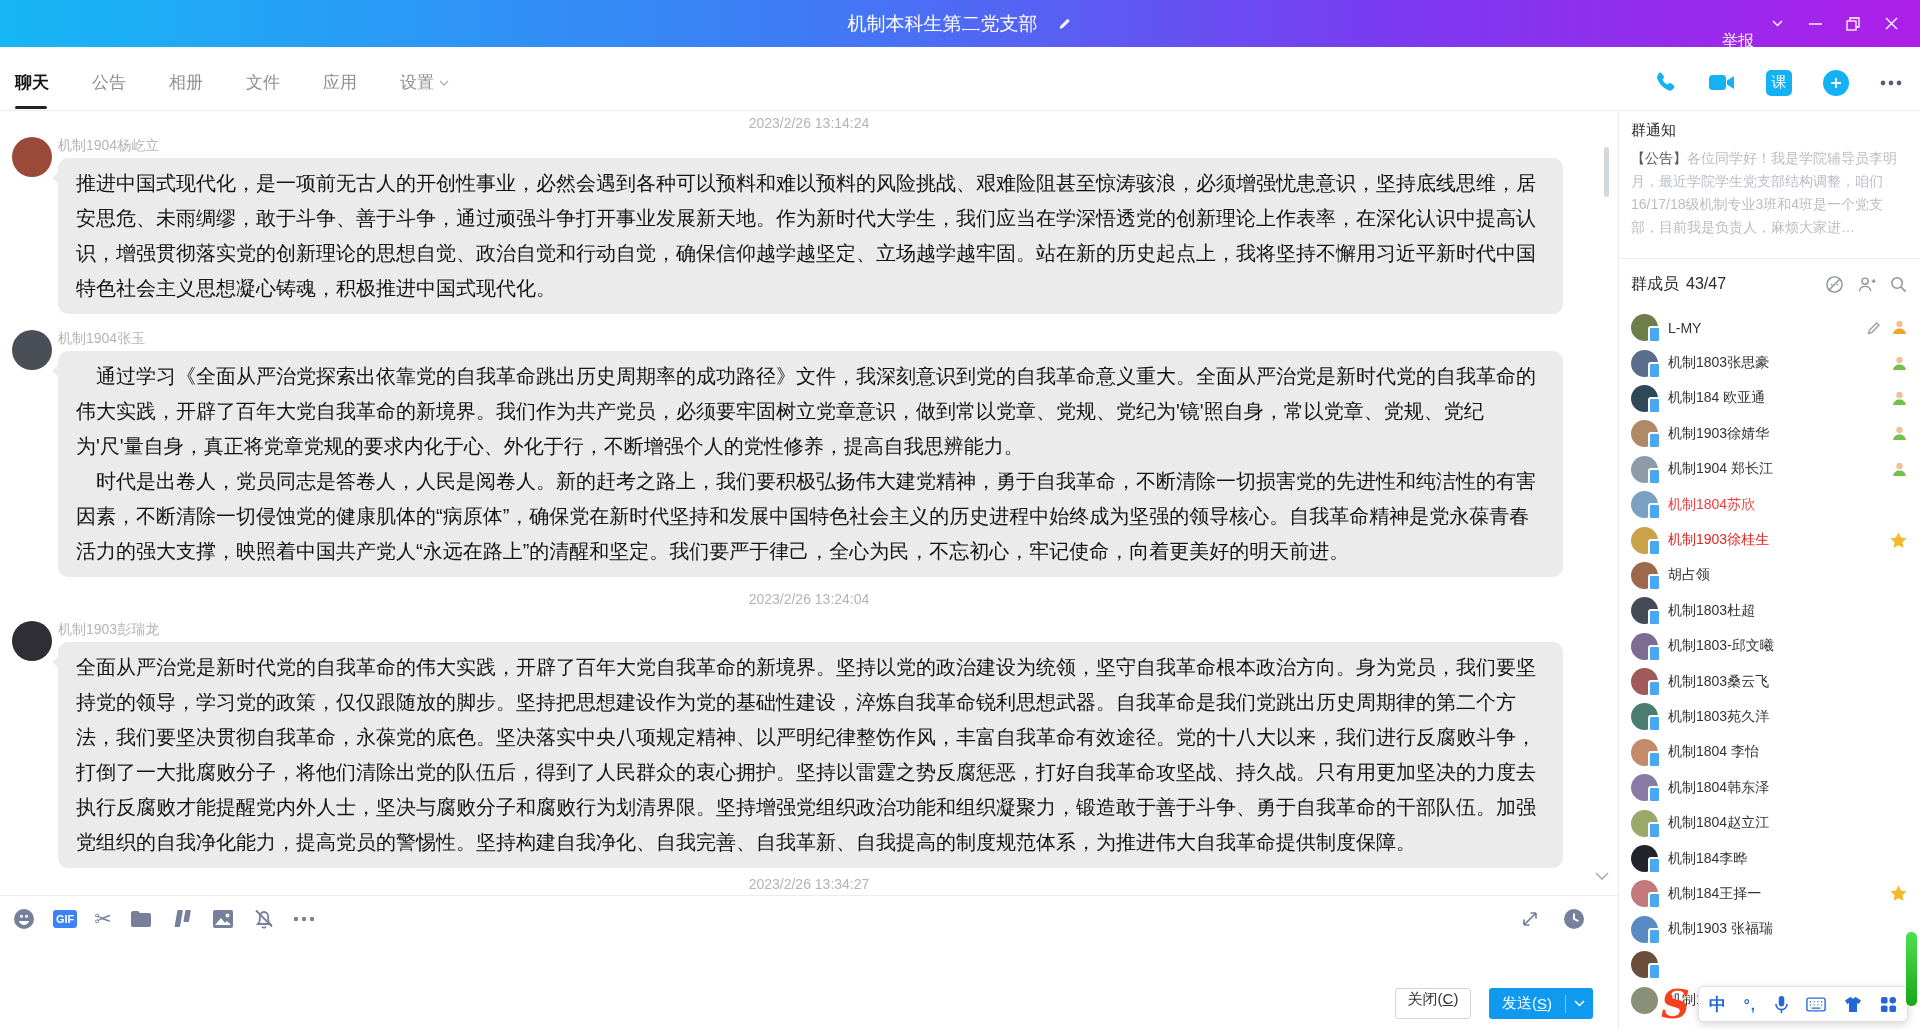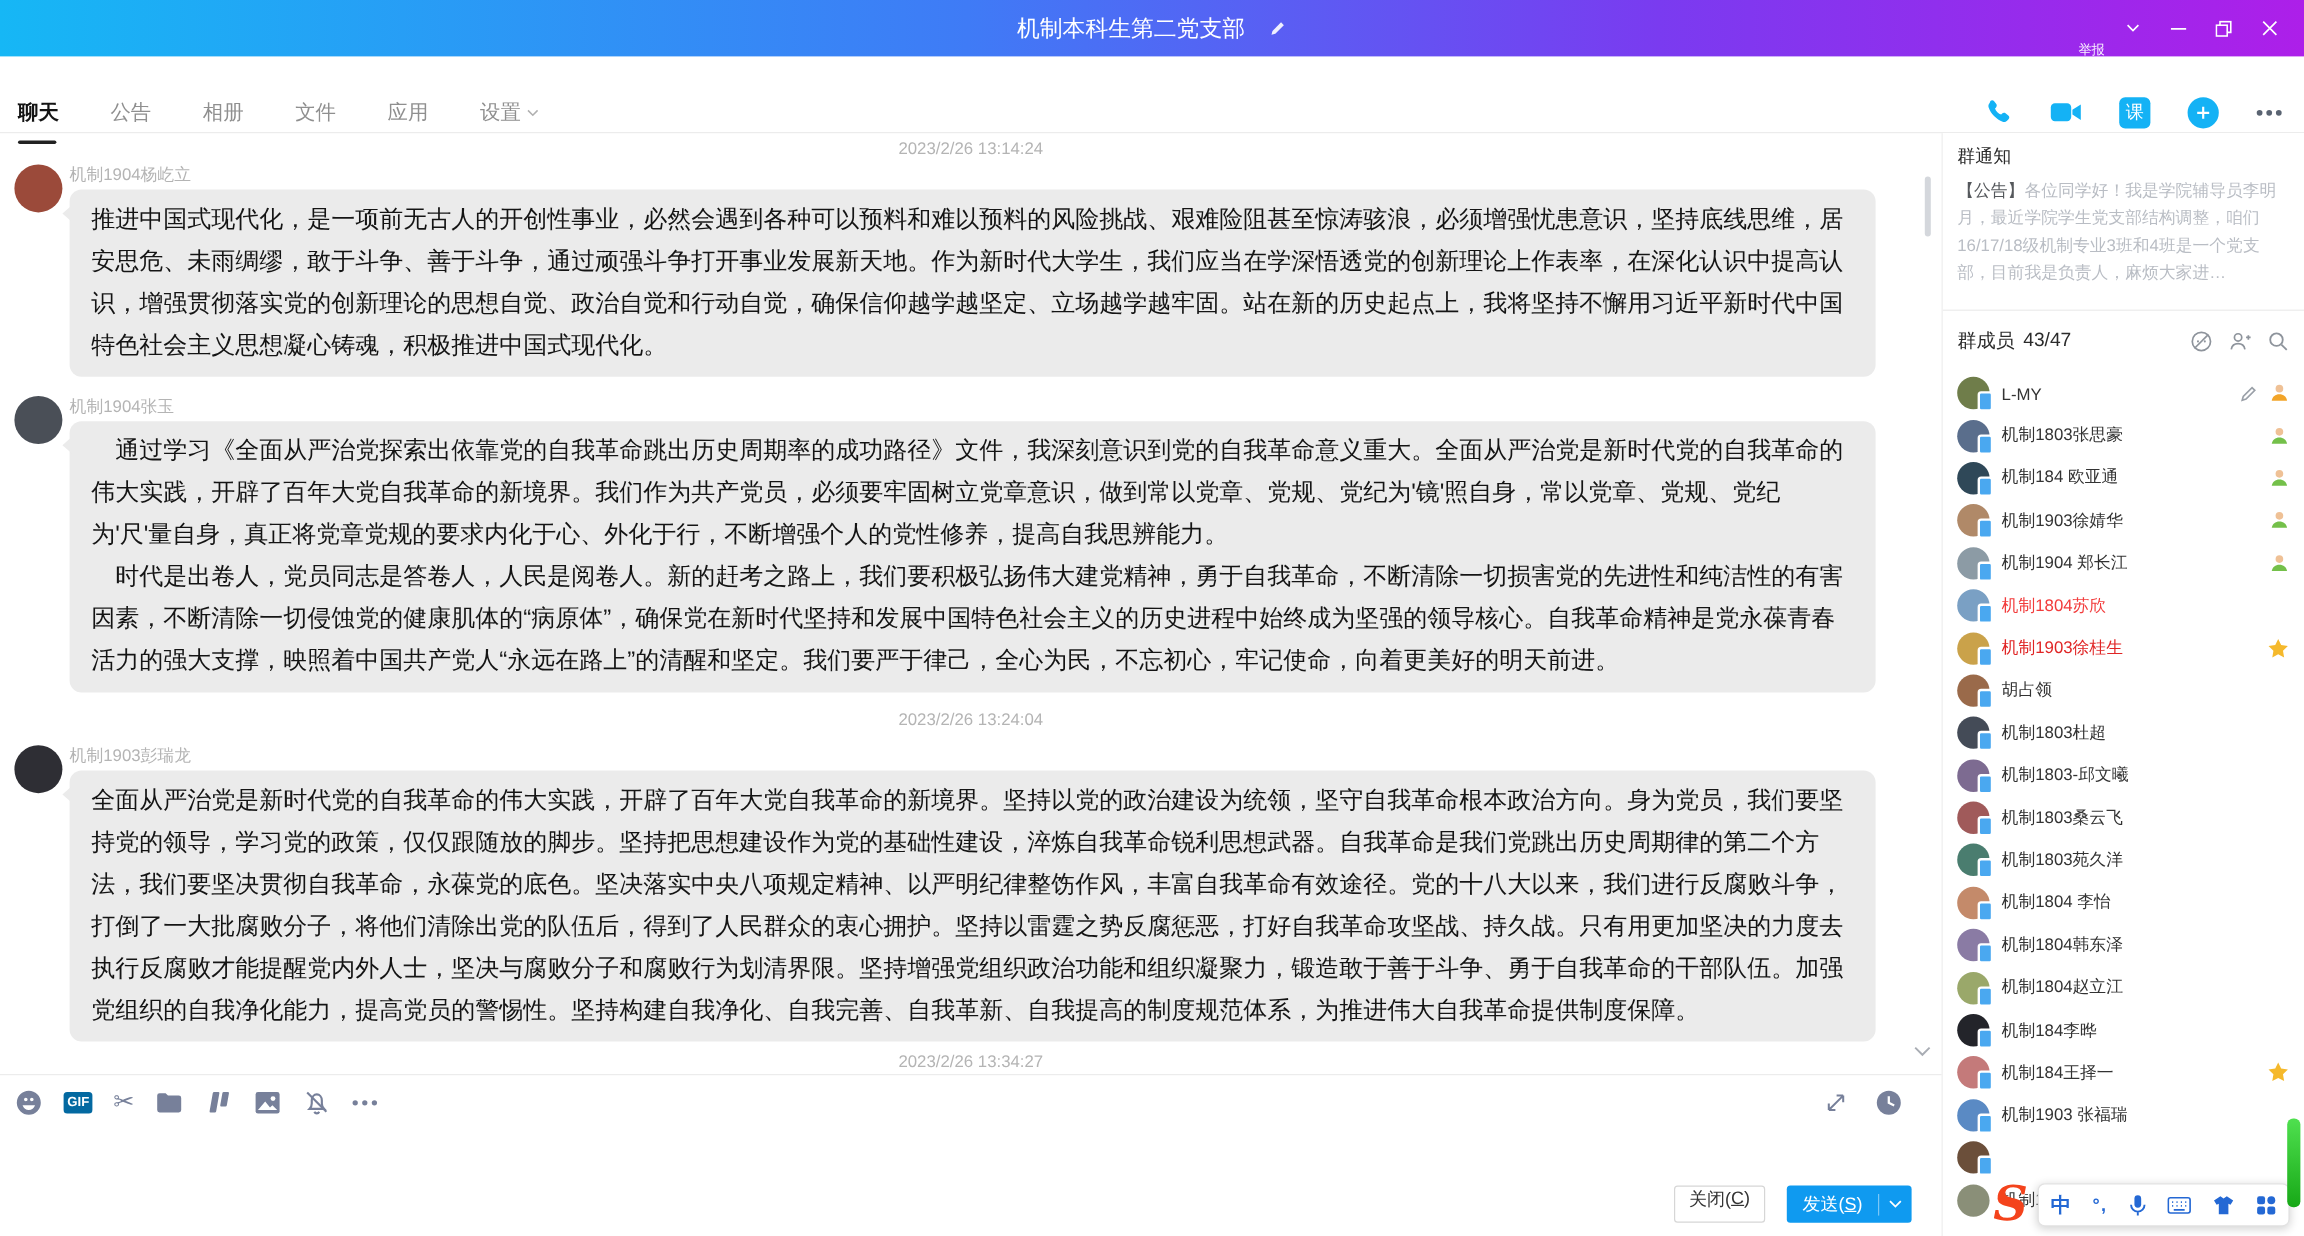--- a/index.html
+++ b/index.html
@@ -4,24 +4,24 @@
 <style>
   html,body{margin:0;padding:0;}
   body{width:1920px;height:1030px;position:relative;overflow:hidden;background:#fff;
        font-family:"Liberation Sans",sans-serif;color:#222;}
   
   .titlebar{position:absolute;left:0;top:0;width:1920px;height:47px;
     background:linear-gradient(90deg,#16b7f5 0%,#3f7bf6 42%,#7a3bf0 72%,#ad1fe9 100%);}
   .tb-title{position:absolute;left:50%;top:0;transform:translateX(-50%);height:47px;
     display:flex;align-items:center;gap:20px;color:#fff;font-size:19px;}
   .tb-right{position:absolute;right:16px;top:0;height:47px;display:flex;align-items:center;color:#fff;}
-  .tb-right .rp{font-size:11px;opacity:.95;margin-top:36px;}
+  .tb-right .rp{font-size:16px;opacity:.95;margin-top:36px;}
   .tb-ic{display:inline-flex;align-items:center;justify-content:center;width:26px;height:26px;}
   
-  .tabbar{position:absolute;left:0;top:62px;width:1920px;height:63px;background:#fff;}
+  .tabbar{position:absolute;left:0;top:51px;width:1920px;height:63px;background:#fff;}
   .topline{position:absolute;left:0;top:110px;width:1920px;height:1px;background:#ececec;}
   .tabs{position:absolute;left:15px;top:0;height:63px;display:flex;gap:43px;}
   .tab{height:63px;display:flex;align-items:center;gap:5px;font-size:17px;color:#8f8f8f;position:relative;cursor:default;}
   .tab.active{color:#141414;font-weight:bold;}
   .tab.active::after{content:"";position:absolute;left:0;right:2px;bottom:5px;height:3px;background:#222;border-radius:2px;}
   .tab-actions{position:absolute;right:18px;top:0;height:63px;display:flex;align-items:center;gap:31px;}
   .sq-ic{width:26px;height:26px;border-radius:5px;background:#14b2f5;color:#fff;font-size:15px;
     display:flex;align-items:center;justify-content:center;}
   .rd-ic{width:26px;height:26px;border-radius:50%;background:#14b2f5;display:flex;align-items:center;justify-content:center;}
   
@@ -34,21 +34,21 @@
     font-size:20px;line-height:35px;color:#141414;white-space:pre-wrap;position:relative;
     word-break:break-all;}
   .bubble::before{content:"";position:absolute;left:-6px;top:13px;border:7px solid transparent;
     border-right:8px solid #ebebeb;border-left:0;}
   .vthumb{position:absolute;left:1604px;top:147px;width:5px;height:50px;border-radius:3px;background:#d4d7dc;}
   .to-bottom{position:absolute;left:1594px;top:871px;color:#a9adb4;}
   
   .comp-divider{position:absolute;left:0;top:895px;width:1618px;height:1px;background:#ececec;}
   .comp-icons{position:absolute;left:12px;top:901px;height:36px;display:flex;align-items:center;gap:17px;color:#77809a;}
   .comp-right{position:absolute;left:1520px;top:901px;height:36px;display:flex;align-items:center;gap:22px;color:#77809a;}
-  .gif-badge{background:#0369a1;color:#fff;font-size:11px;font-weight:bold;border-radius:3px;padding:3px 3px;letter-spacing:0;}
+  .gif-badge{background:#3b82f6;color:#fff;font-size:11px;font-weight:bold;border-radius:3px;padding:3px 3px;letter-spacing:0;}
   .scissors{font-size:21px;line-height:24px;}
   .btn-close{position:absolute;left:1395px;top:988px;width:76px;height:31px;background:#fff;border:1px solid #d6d6d6;
     border-radius:3px;font-size:15px;color:#333;display:flex;align-items:flex-start;justify-content:center;}
   .btn-send{position:absolute;left:1489px;top:988px;width:104px;height:31px;background:#0f9af0;border-radius:3px;
     color:#fff;font-size:15px;display:flex;align-items:center;}
   .send-main{flex:1;display:flex;align-items:center;justify-content:center;height:100%;}
   .send-sep{width:1px;height:18px;background:rgba(255,255,255,.45);}
   .send-caret{width:27px;display:flex;align-items:center;justify-content:center;height:100%;}
   
   .vdivider{position:absolute;left:1618px;top:111px;width:1px;height:919px;background:#ececec;}

